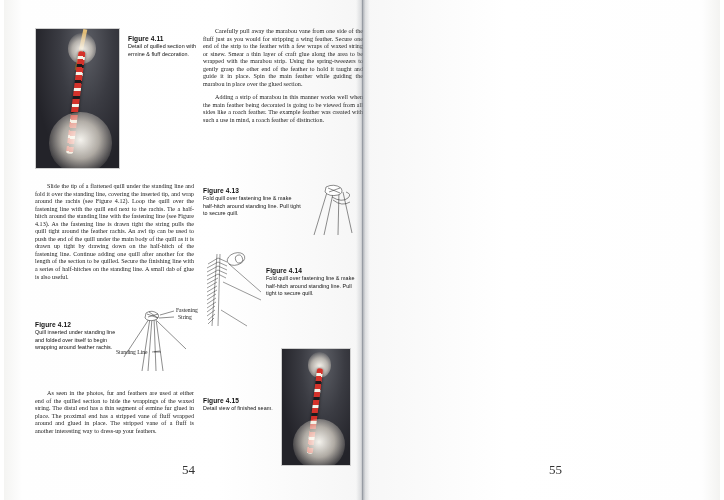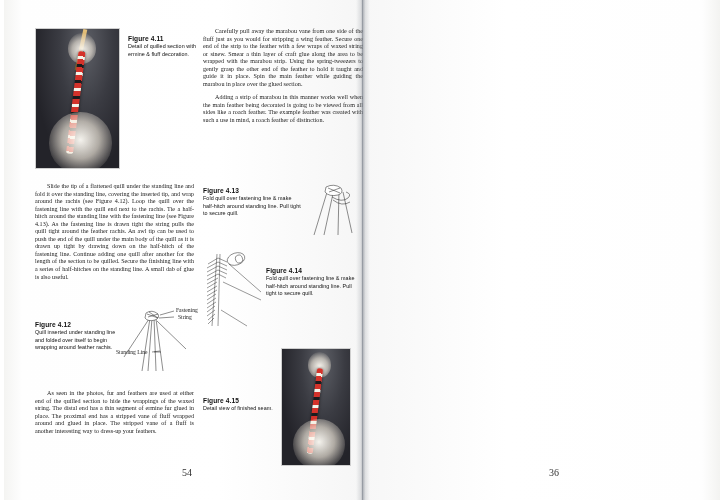--- a/index.html
+++ b/index.html
@@ -86,21 +86,21 @@
   }
   .fig-desc {
     font-size: 5.4px;
     line-height: 7.6px;
     letter-spacing: 0.05px;
   }
 
   .page-num {
     position: absolute;
     font-family: "Liberation Serif", serif;
-    font-size: 10px;
+    font-size: 13px;
     color: #333;
     bottom: 22px;
   }
 
   
   #fig411-photo {
     position: absolute;
     left: 31px; top: 28px;
     width: 83px; height: 139px;
     border: 1px solid #cfcfcf;
@@ -344,19 +344,19 @@
       <div class="fluff-top"></div>
       <div class="quill-shaft"></div>
       <div class="fluff-bottom"></div>
     </div>
 
     <div class="page-num" style="left:178px;">54</div>
   </div>
 
   <div class="page" id="page-right">
 
-    <div class="page-num" style="left:185px;">36</div>
+    <div class="page-num" style="left:185px;">55</div>
   </div>
 
   <div id="gutter"></div>
   <div id="gutter-line"></div>
 
 </div>
 
 </body></html>

